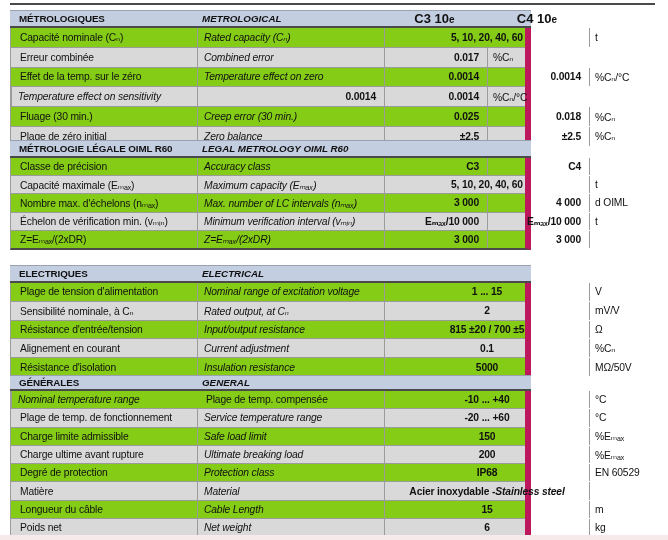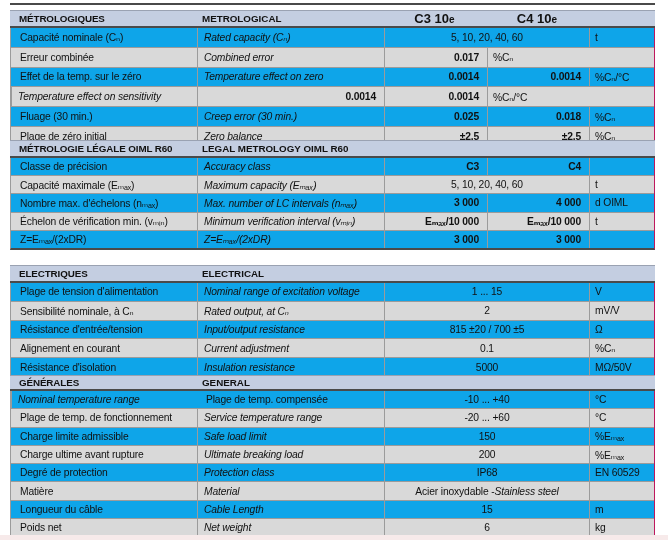--- a/index.html
+++ b/index.html
@@ -1,45 +1,45 @@
 <!DOCTYPE html>
 <html><head>
 <meta charset="utf-8">
 <style>
   html,body{margin:0;padding:0;}
   body{
     width:668px;height:540px;background:#ffffff;position:relative;overflow:hidden;
     font-family:"Liberation Sans","DejaVu Sans",sans-serif;color:#111;
   }
   .top-rule{position:absolute;left:10px;top:3px;width:645px;height:2px;background:#4a4a4a;}
-  .spec{position:absolute;left:10px;width:645px;}
+  .spec{position:absolute;left:10px;width:521px;}
   .s1{top:10px}.s2{top:140px}.s3{top:265px}.s4{top:375px}
 
   .band{
     display:grid;grid-template-columns:186px 187px 103px 102px 67px;align-items:center;
     background:#c4cee1;height:15px;
     border-top:1px solid #9aa2b2;border-bottom:2px solid #4a4a4a;
   }
   .s4 .band{height:13px;}
   .band .fr-t{font-weight:bold;font-size:9.8px;padding-left:9px;letter-spacing:-0.1px;white-space:nowrap;}
-  .band .en-t{font-weight:bold;font-size:9.8px;padding-left:6px;white-space:nowrap;}
+  .band .en-t{font-weight:bold;font-style:italic;font-size:9.8px;padding-left:6px;white-space:nowrap;}
   .colhead{font-weight:bold;font-size:13px;text-align:center;white-space:nowrap;}
   .colhead .sm{font-size:10px;}
 
-  .rows{border-left:1px solid #9b9b9b;border-right:1px solid #be185d;border-bottom:2px solid #4a4a4a;background:#0ea5e9;}
+  .rows{border-left:1px solid #9b9b9b;border-right:6px solid #be185d;border-bottom:2px solid #4a4a4a;background:#84cc16;}
   .row{display:grid;grid-template-columns:186px 187px 103px 102px 67px;}
   .s1 .row{height:18.8px}.s2 .row{height:17.2px}.s3 .row{height:17.8px}.s4 .row{height:17.3px}
   .row + .row{border-top:1px solid #9b9b9b;}
   .rows .row:nth-child(even){background:#d9d9d9;}
 
   .cell{display:flex;align-items:center;font-size:10.3px;letter-spacing:-0.15px;white-space:nowrap;overflow:hidden;}
   .fr{padding-left:9px;}
   .en{font-style:italic;padding-left:6px;border-left:1px solid #9b9b9b;}
   .val{font-weight:bold;justify-content:flex-end;padding-right:8px;border-left:1px solid #9b9b9b;}
-  .merged{grid-column:3/5;font-weight:normal;justify-content:center;border-left:1px solid #9b9b9b;}
+  .merged{grid-column:3/5;font-weight:bold;justify-content:center;border-left:1px solid #9b9b9b;}
   .unit{padding-left:5px;border-left:1px solid #9b9b9b;}
   .it{font-style:italic;}
   .bottom-strip{position:absolute;left:0;top:535px;width:668px;height:5px;background:#f7eaea;}
 </style>
 </head>
 <body>
 
 <div>
   <div class="top-rule"></div>
 

